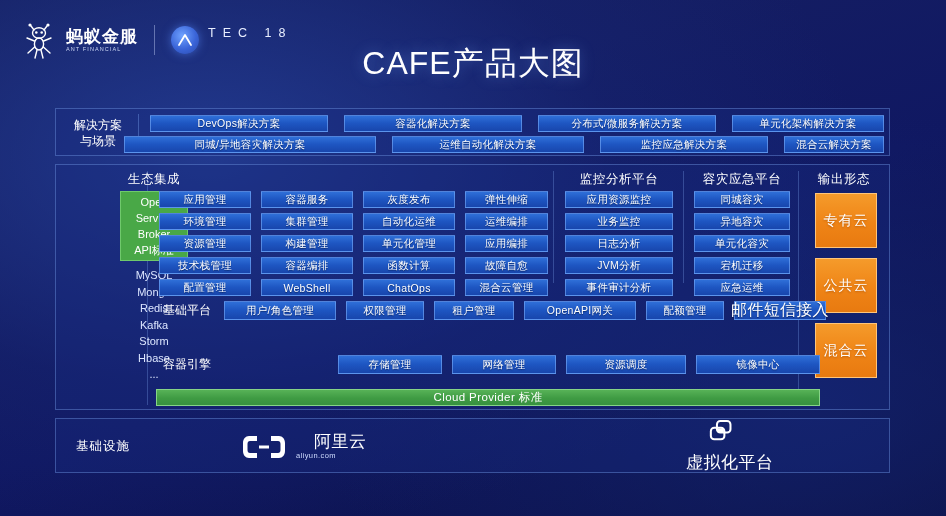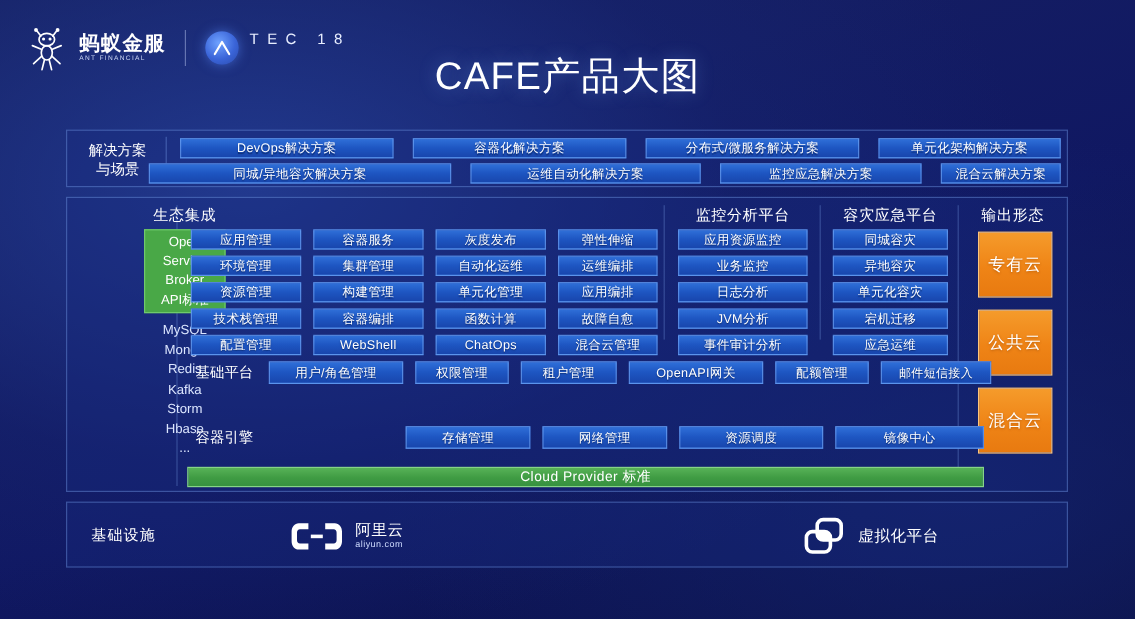--- a/index.html
+++ b/index.html
@@ -102,21 +102,21 @@
     background:linear-gradient(180deg,#57b257 0%,#3f9b43 55%,#379140 100%);
     border:1px solid #86d487;
     display:flex;align-items:center;justify-content:center;
     color:#ffffff;font-size:11.5px;letter-spacing:.4px;}
 
   
   #infra{left:55px;top:418px;width:835px;height:55px;}
   .infra-label{position:absolute;left:20px;top:0;height:55px;display:flex;align-items:center;
     color:#ffffff;font-size:12.5px;letter-spacing:1px;}
   .infra-item{position:absolute;top:0;height:55px;display:flex;align-items:center;gap:9px;}
-  .infra-item .txt{font-size:13px;color:#ffffff;letter-spacing:.5px;white-space:nowrap;}
+  .infra-item .txt{font-size:17px;color:#ffffff;letter-spacing:.5px;white-space:nowrap;margin-left:18px;}
 </style>
 </head>
 <body>
 
 <div id="root">
 
   <div class="header">
     <div class="logo-wrap">
       <svg class="ant-mark" viewBox="0 0 34 40">
         <g stroke="#ffffff" stroke-width="1.4" fill="none" stroke-linecap="round">
@@ -238,21 +238,21 @@
     <div class="outbox" style="top:28px;">专有云</div>
     <div class="outbox" style="top:93px;">公共云</div>
     <div class="outbox" style="top:158px;">混合云</div>
 
     <div class="rowlabel" style="left:100px;top:128px;width:62px;height:34px;">基础平台</div>
     <div class="btn" style="position:absolute;left:168px;top:136px;width:112px;height:19px;font-size:10.5px;">用户/角色管理</div>
     <div class="btn" style="position:absolute;left:290px;top:136px;width:78px;height:19px;font-size:10.5px;">权限管理</div>
     <div class="btn" style="position:absolute;left:378px;top:136px;width:80px;height:19px;font-size:10.5px;">租户管理</div>
     <div class="btn" style="position:absolute;left:468px;top:136px;width:112px;height:19px;font-size:10.5px;">OpenAPI网关</div>
     <div class="btn" style="position:absolute;left:590px;top:136px;width:78px;height:19px;font-size:10.5px;">配额管理</div>
-    <div class="btn" style="position:absolute;left:678px;top:136px;width:92px;height:19px;font-size:10px;">邮件短信接入</div>
+    <div class="btn" style="position:absolute;left:678px;top:136px;width:92px;height:19px;font-size:16px;">邮件短信接入</div>
 
     <div class="rowlabel" style="left:100px;top:182px;width:62px;height:34px;">容器引擎</div>
     <div class="btn" style="position:absolute;left:282px;top:190px;width:104px;height:19px;font-size:10.5px;">存储管理</div>
     <div class="btn" style="position:absolute;left:396px;top:190px;width:104px;height:19px;font-size:10.5px;">网络管理</div>
     <div class="btn" style="position:absolute;left:510px;top:190px;width:120px;height:19px;font-size:10.5px;">资源调度</div>
     <div class="btn" style="position:absolute;left:640px;top:190px;width:124px;height:19px;font-size:10.5px;">镜像中心</div>
 
     <div class="cloudbar" style="left:100px;top:224px;width:664px;height:17px;">Cloud Provider 标准</div>
   </div>
 
@@ -265,21 +265,21 @@
         <path d="M30 4 h8 c3.5 0 6 3 6 7 v8 c0 4-2.5 7-6 7 h-8 v-5 h7 c1.6 0 2.5-1.2 2.5-3 v-6 c0-1.8-.9-3-2.5-3 h-7 z" fill="#ffffff"></path>
         <rect x="18" y="13.5" width="10" height="3" fill="#ffffff"></rect>
       </svg>
       <div style="display:flex;flex-direction:column;line-height:1.15;">
         <div class="txt">阿里云</div>
         <div style="font-size:7.5px;color:#cfdcff;letter-spacing:.4px;">aliyun.com</div>
       </div>
     </div>
 
 
-    <div class="infra-item" style="left:612px;">
+    <div class="infra-item" style="left:612px;flex-direction:column;">
       <svg width="38" height="34" viewBox="0 0 38 34">
         <g stroke="#ffffff" stroke-width="3" fill="none" stroke-linejoin="round">
           <rect x="13" y="3" width="20" height="17" rx="5"></rect>
           <rect x="4" y="13" width="20" height="17" rx="5"></rect>
         </g>
         <rect x="14" y="14" width="9" height="6" fill="#ffffff"></rect>
       </svg>
       <div class="txt">虚拟化平台</div>
     </div>
   </div>

